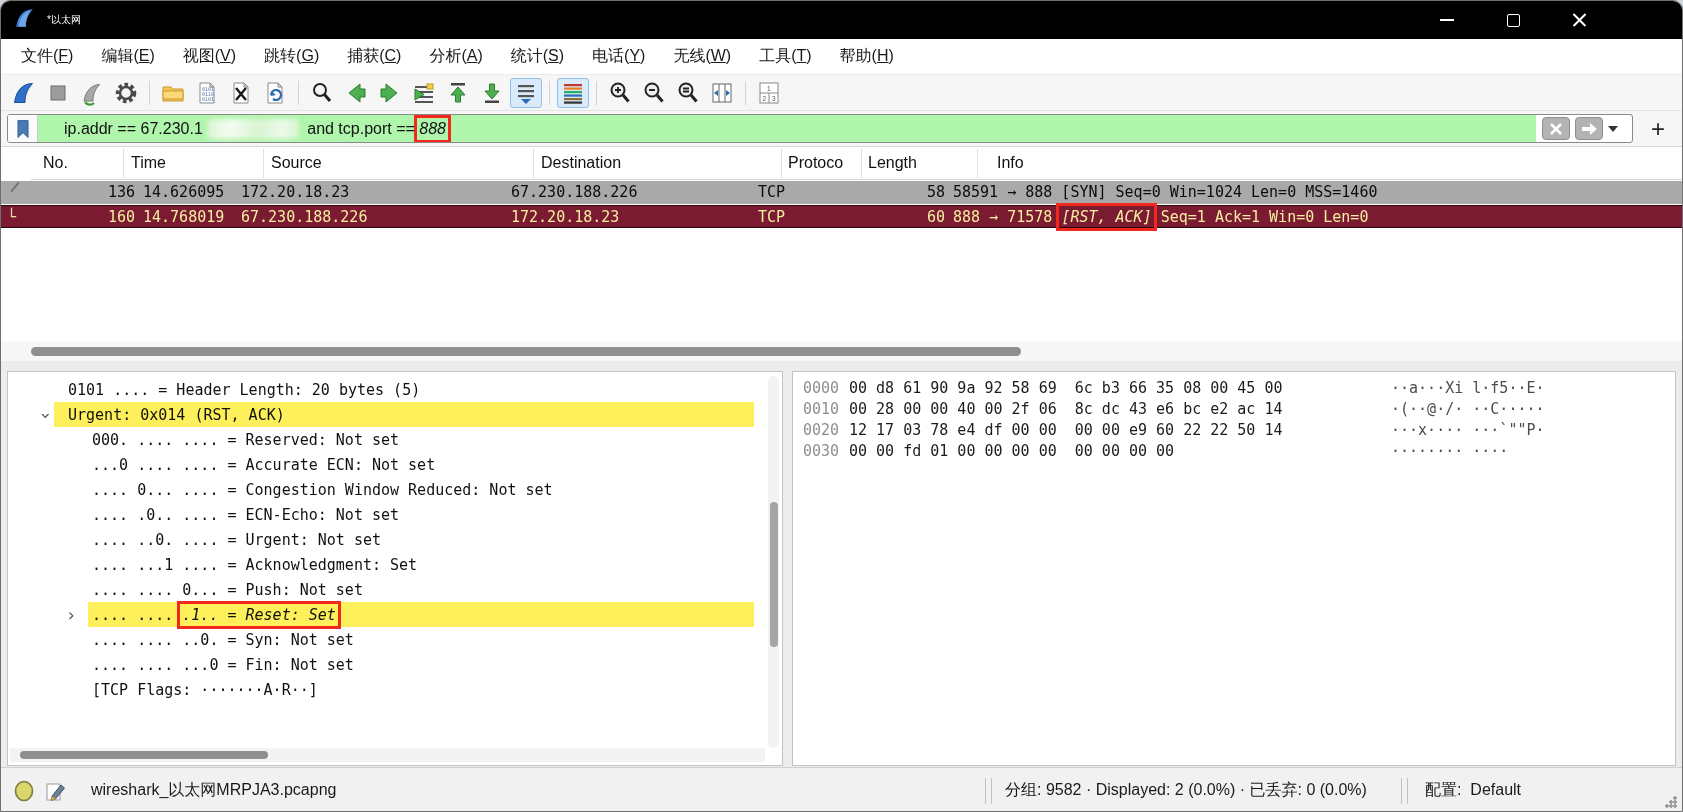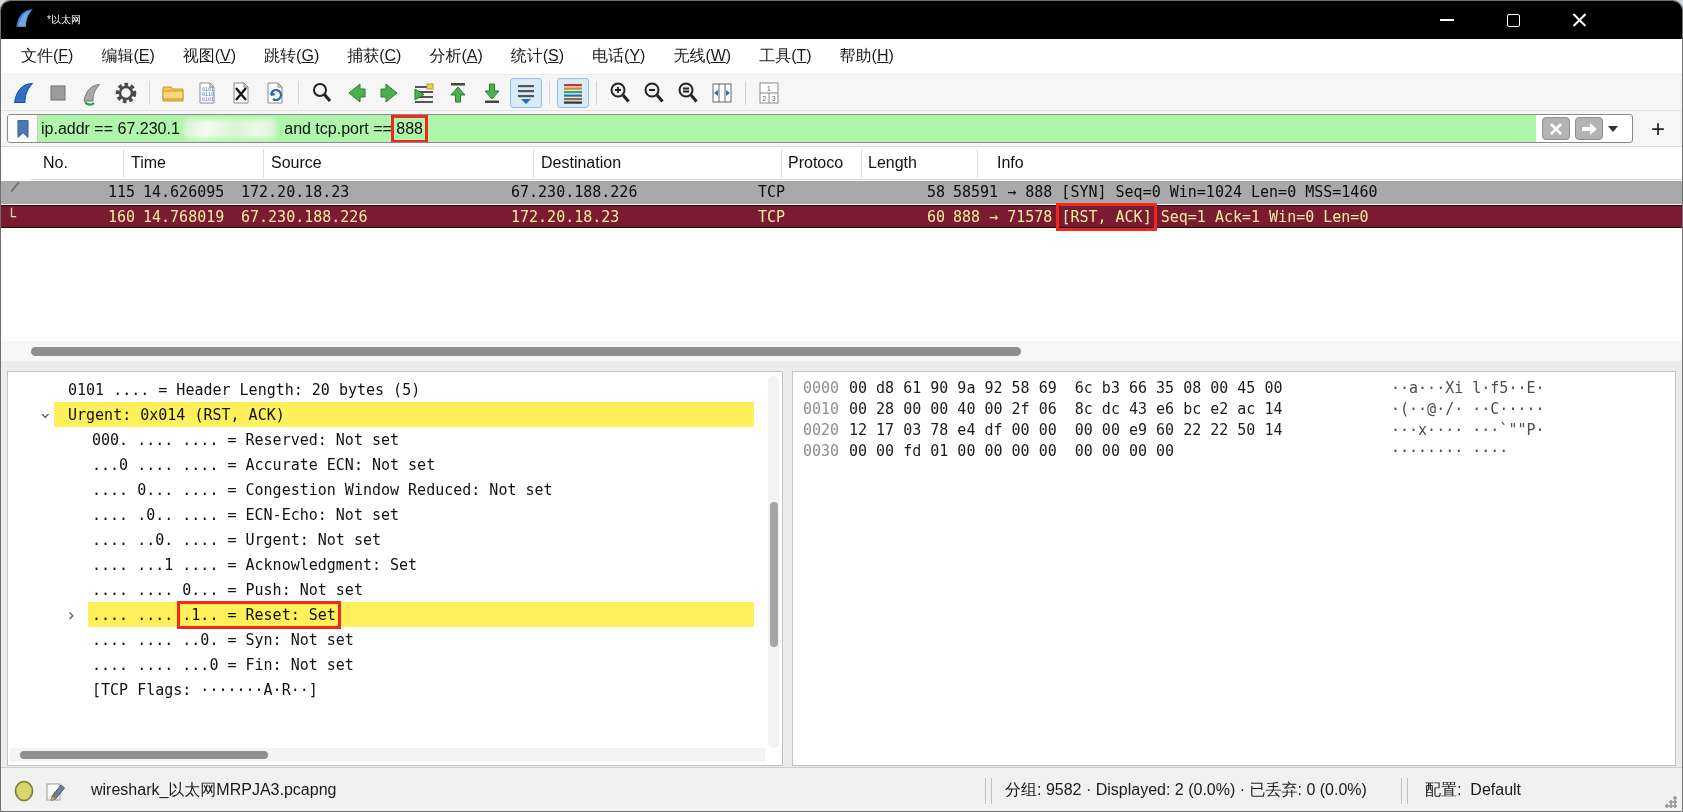--- a/index.html
+++ b/index.html
@@ -27,23 +27,23 @@
   .menu-item .mn { text-decoration:underline; }
   
   .toolbar { position:absolute; left:0; top:74px; width:100%; height:36px; background:#f6f6f6; border-bottom:1px solid #e3e3e3; display:flex; align-items:center; padding-left:6px; }
   .tbtn { width:32px; height:30px; display:flex; align-items:center; justify-content:center; border-radius:3px; margin:0 1px; }
   .tbtn.active { background:#d9eafb; border:1px solid #8fc0e9; }
   .tsep { width:1px; height:24px; background:#d2d2d2; margin:0 6px; }
   
   .filterbar { position:absolute; left:0; top:110px; width:100%; height:36px; background:#f6f6f6; border-bottom:1px solid #d8d8d8; }
   .filter-box { position:absolute; left:6px; top:3px; width:1626px; height:29px; border:1px solid #8a8a8a; border-radius:3px; background:#fff; display:flex; align-items:stretch; overflow:hidden; }
   .fb-bookmark { width:30px; background:#fbfbfb; border-right:1px solid #cccccc; display:flex; align-items:center; justify-content:center; }
-  .fb-input { flex:0 0 1498px; background:#aff5ab; display:flex; align-items:center; font-size:16px; color:#111; padding-left:3px; white-space:pre; }
+  .fb-input { flex:0 0 1498px; background:#aff5ab; display:flex; align-items:center; font-size:16px; color:#111; padding-left:26px; white-space:pre; }
   .blur-blob { display:inline-block; width:92px; height:20px; margin:0 4px; border-radius:4px; background:linear-gradient(100deg,#d6f3cf 0%,#f5fdf2 25%,#d9f4d2 55%,#eefaea 80%,#d6f3cf 100%); filter:blur(2.5px); }
-  .redbox { outline:3px solid #f3281d; outline-offset:2px; }
+  .redbox { outline:3px solid #f3281d; outline-offset:2px;font-style:italic; }
   .fb-controls { display:flex; align-items:center; gap:5px; padding:0 6px; background:#fff; }
   .fbtn { width:28px; height:23px; background:#b3b3b3; border:1px solid #8f8f8f; border-radius:4px; display:flex; align-items:center; justify-content:center; }
   .caret-down { width:0; height:0; border-left:5px solid transparent; border-right:5px solid transparent; border-top:6px solid #333; }
   .add-filter-btn { position:absolute; left:1642px; top:3px; width:30px; height:29px; font-size:24px; color:#222; display:flex; align-items:center; justify-content:center; }
   
   .plist { position:absolute; left:0; top:146px; width:100%; height:214px; background:#fff; }
   .pl-header { position:relative; height:33px; background:#fff; border-bottom:1px solid #d4d4d4; font-size:16px; color:#111;margin-left:30px; }
   .pl-header .h { position:absolute; top:7px; }
   .hsep { position:absolute; top:2px; width:1px; height:29px; background:#e0e0e0; }
   .prow { position:absolute; left:0; width:100%; height:23px; font-family:"DejaVu Sans Mono", monospace; font-size:15px; line-height:23px; white-space:pre; }
@@ -327,21 +327,21 @@
       <div class="hsep" style="left:92px"></div>
       <div class="hsep" style="left:232px"></div>
       <div class="hsep" style="left:502px"></div>
       <div class="hsep" style="left:750px"></div>
       <div class="hsep" style="left:830px"></div>
       <div class="hsep" style="left:946px"></div>
     </div>
 
     <div class="prow row-syn">
       <div class="rel-first"></div>
-      <span class="cell c-no">115</span>
+      <span class="cell c-no">136</span>
       <span class="cell c-time">14.626095</span>
       <span class="cell c-src">172.20.18.23</span>
       <span class="cell c-dst">67.230.188.226</span>
       <span class="cell c-proto">TCP</span>
       <span class="cell c-len">58</span>
       <span class="cell c-info">58591 → 888 [SYN] Seq=0 Win=1024 Len=0 MSS=1460</span>
     </div>
 
     <div class="prow row-rst">
       <span class="rel-last">└</span>

